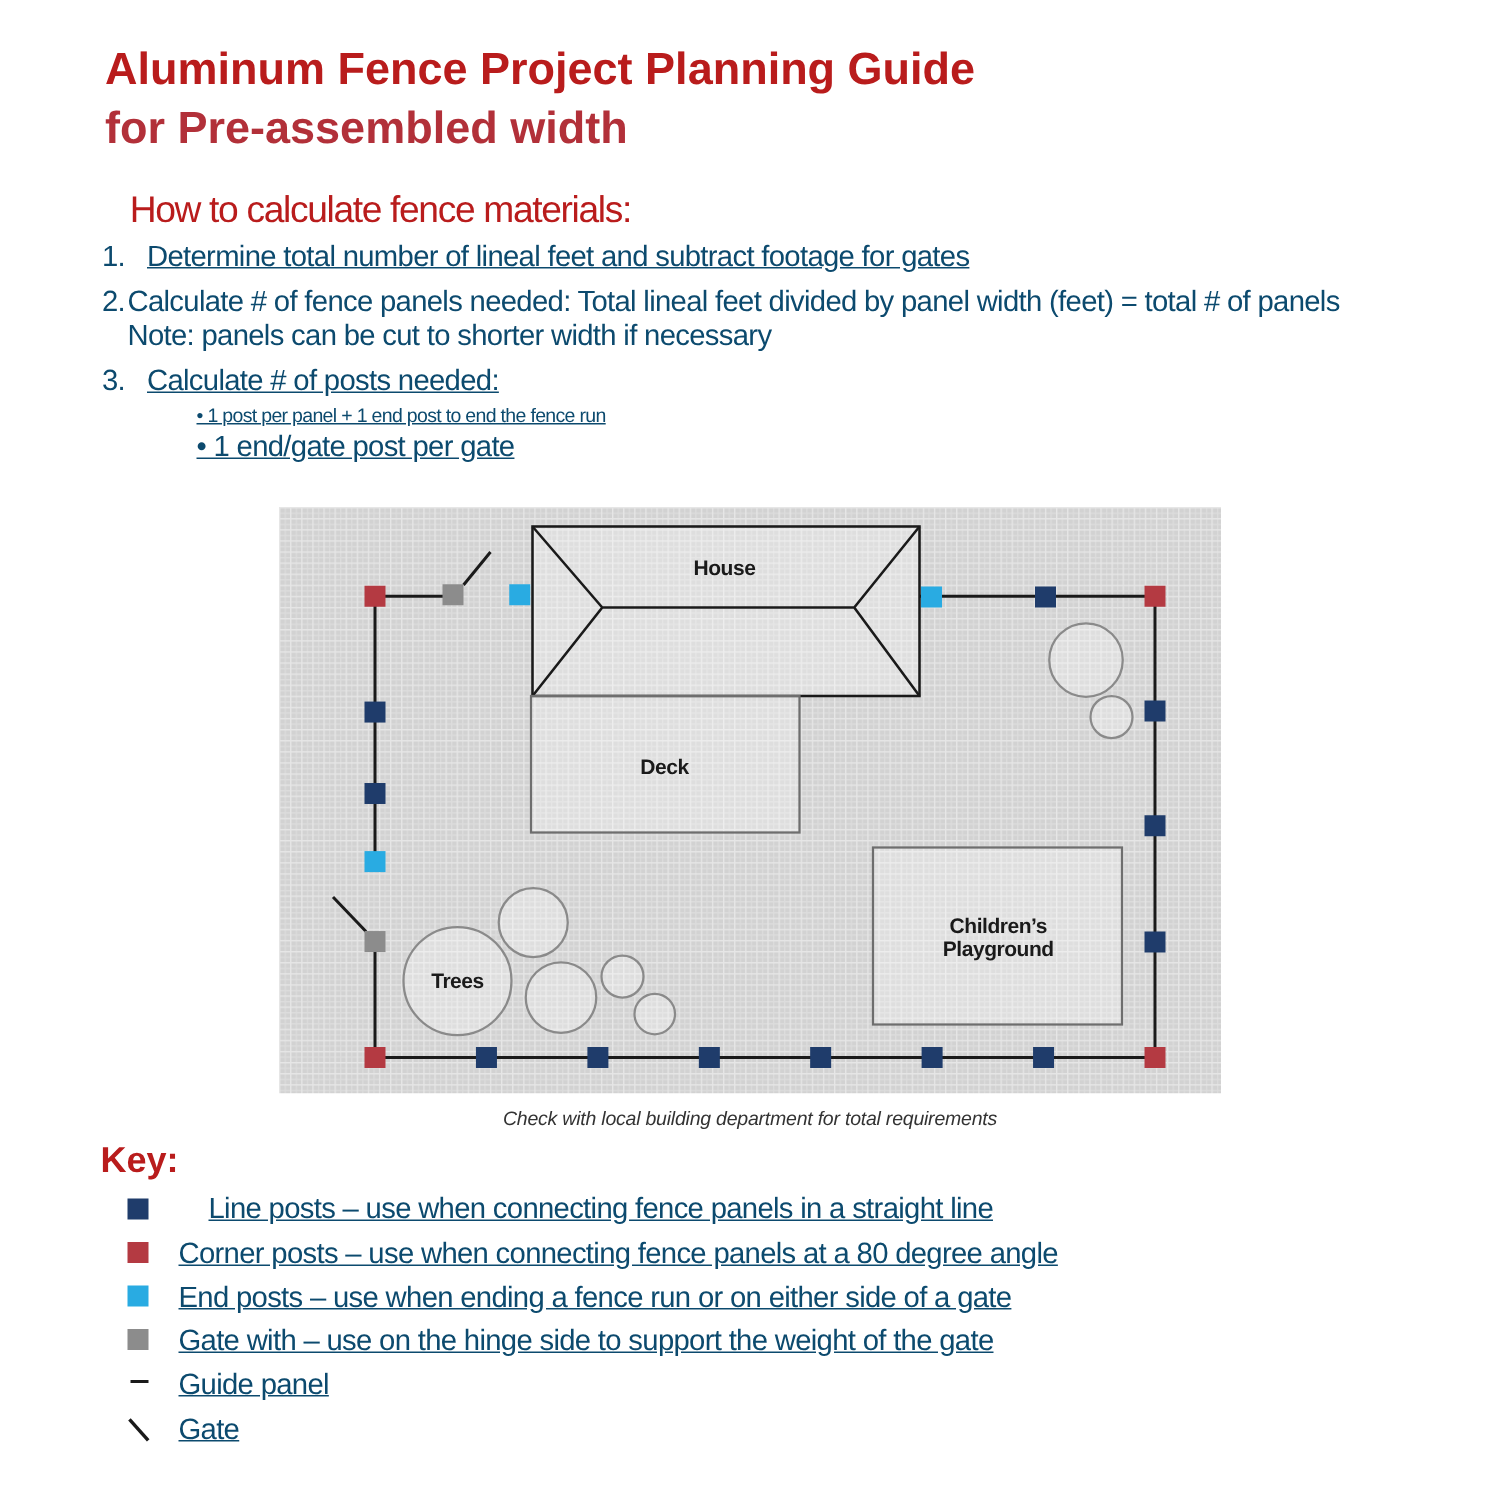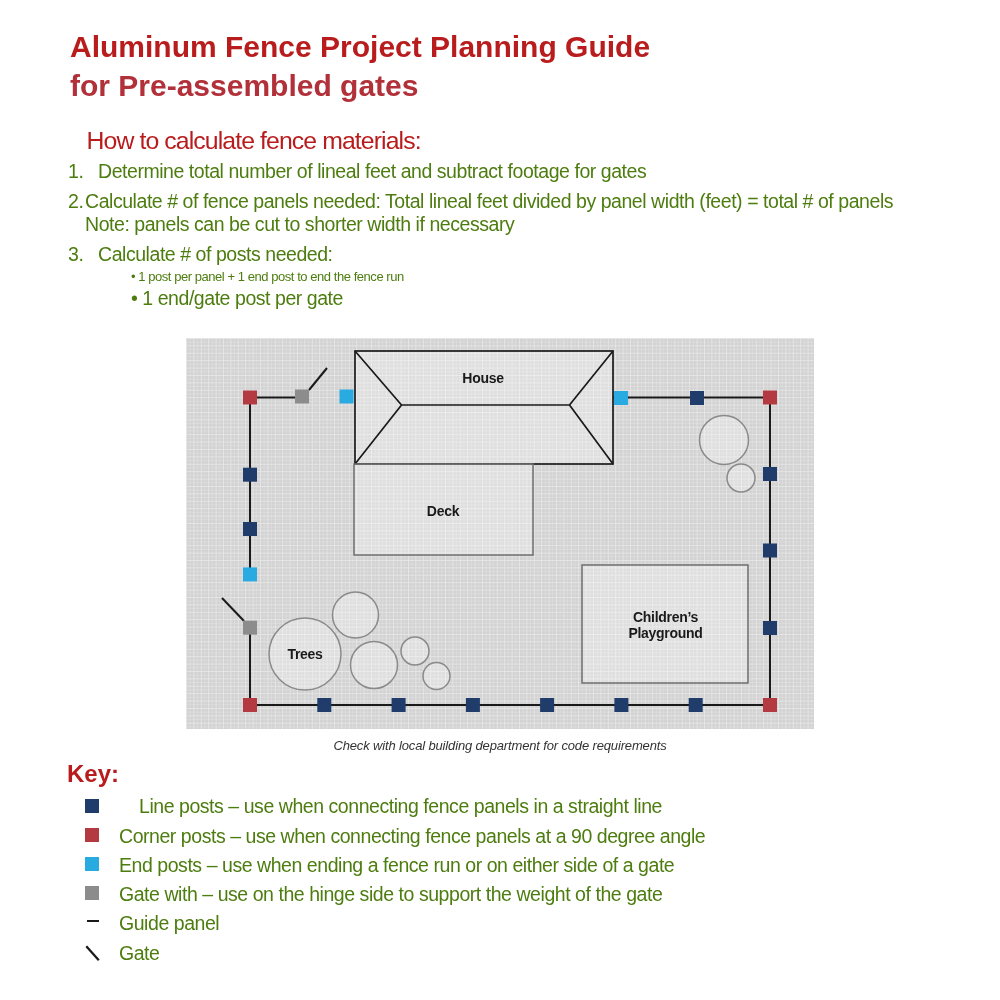--- a/index.html
+++ b/index.html
@@ -1,27 +1,27 @@
 <!DOCTYPE html>
 <html><head>
 <meta charset="utf-8">
 <style>
   html,body{margin:0;padding:0;background:#ffffff;}
   body{width:1000px;height:1000px;position:relative;font-family:"Liberation Sans",sans-serif;}
   .abs{position:absolute;}
   .navy{color:#b91c1c;}
   .red{color:#b23039;}
-  .body-text{color:#4d7c0f;}
+  .body-text{color:#0c4a6e;text-decoration:underline;}
 </style>
 </head>
 <body>
 
 <div class="abs navy" style="left:70px;top:32px;font-size:30px;font-weight:bold;line-height:30px;white-space:nowrap;">Aluminum Fence Project Planning Guide</div>
 
-<div class="abs red" style="left:70px;top:70.5px;font-size:30px;font-weight:bold;line-height:30px;white-space:nowrap;">for Pre-assembled gates</div>
+<div class="abs red" style="left:70px;top:70.5px;font-size:30px;font-weight:bold;line-height:30px;white-space:nowrap;">for Pre-assembled width</div>
 
 <div class="abs navy" style="left:66.5px;top:126.8px;font-size:24.8px;font-weight:normal;letter-spacing:-0.9px;margin-left:20px;">How to calculate fence materials:</div>
 
 <div class="abs body-text" style="left:68px;top:160px;font-size:19.5px;line-height:23px;letter-spacing:-0.45px;"><span style="display:inline-block;width:30px;">1.</span>Determine total number of lineal feet and subtract footage for gates</div>
 
 <div class="abs body-text" style="left:68px;top:190px;font-size:19.5px;line-height:23px;letter-spacing:-0.45px;"><span style="position:absolute;left:0;">2.</span><span style="display:inline-block;margin-left:17px;">Calculate # of fence panels needed: Total lineal feet divided by panel width (feet) = total # of panels<br>Note: panels can be cut to shorter width if necessary</span></div>
 
 <div class="abs body-text" style="left:68px;top:243px;font-size:19.5px;line-height:23px;letter-spacing:-0.45px;"><span style="display:inline-block;width:30px;">3.</span>Calculate # of posts needed:</div>
 
 <div class="abs body-text" style="left:131px;top:265px;font-size:13px;line-height:23px;letter-spacing:-0.45px;">•&nbsp;1 post per panel + 1 end post to end the fence run</div>
@@ -122,29 +122,29 @@
 
   <rect x="57" y="129.7" width="14" height="14" fill="#1f3c6b"></rect>
 
   <rect x="57" y="184" width="14" height="14" fill="#1f3c6b"></rect>
 
   <rect x="57" y="229.4" width="14" height="14" fill="#29abe2"></rect>
 
   <rect x="57" y="282.7" width="14" height="14" fill="#8c8c8c"></rect>
 </svg>
 
-<div class="abs" style="left:186px;top:737.5px;width:628px;text-align:center;font-size:13px;font-style:italic;letter-spacing:-0.15px;color:#333333;">Check with local building department for code requirements</div>
+<div class="abs" style="left:186px;top:737.5px;width:628px;text-align:center;font-size:13px;font-style:italic;letter-spacing:-0.15px;color:#333333;">Check with local building department for total requirements</div>
 
 <div class="abs navy" style="left:67px;top:760px;font-size:24px;font-weight:bold;">Key:</div>
 
 <div class="abs" style="left:85px;top:798.5px;width:14px;height:14px;background:#1f3c6b;"></div>
 <div class="abs body-text" style="left:119px;top:795px;font-size:19.5px;letter-spacing:-0.45px;margin-left:20px;">Line posts – use when connecting fence panels in a straight line</div>
 
 <div class="abs" style="left:85px;top:828px;width:14px;height:14px;background:#b43a42;"></div>
-<div class="abs body-text" style="left:119px;top:824.5px;font-size:19.5px;letter-spacing:-0.45px;">Corner posts – use when connecting fence panels at a 90 degree angle</div>
+<div class="abs body-text" style="left:119px;top:824.5px;font-size:19.5px;letter-spacing:-0.45px;">Corner posts – use when connecting fence panels at a 80 degree angle</div>
 
 <div class="abs" style="left:85px;top:857px;width:14px;height:14px;background:#29abe2;"></div>
 <div class="abs body-text" style="left:119px;top:853.5px;font-size:19.5px;letter-spacing:-0.45px;text-align:right;">End posts – use when ending a fence run or on either side of a gate</div>
 
 <div class="abs" style="left:85px;top:886px;width:14px;height:14px;background:#8c8c8c;"></div>
 <div class="abs body-text" style="left:119px;top:882.5px;font-size:19.5px;letter-spacing:-0.45px;">Gate with – use on the hinge side to support the weight of the gate</div>
 
 <div class="abs" style="left:87px;top:919.8px;width:11.5px;height:2.4px;background:#1a1a1a;"></div>
 <div class="abs body-text" style="left:119px;top:911.5px;font-size:19.5px;letter-spacing:-0.45px;">Guide panel</div>
 

